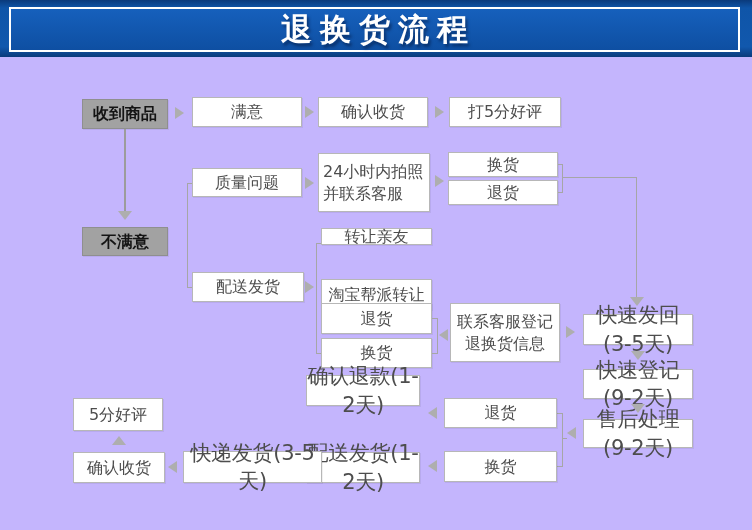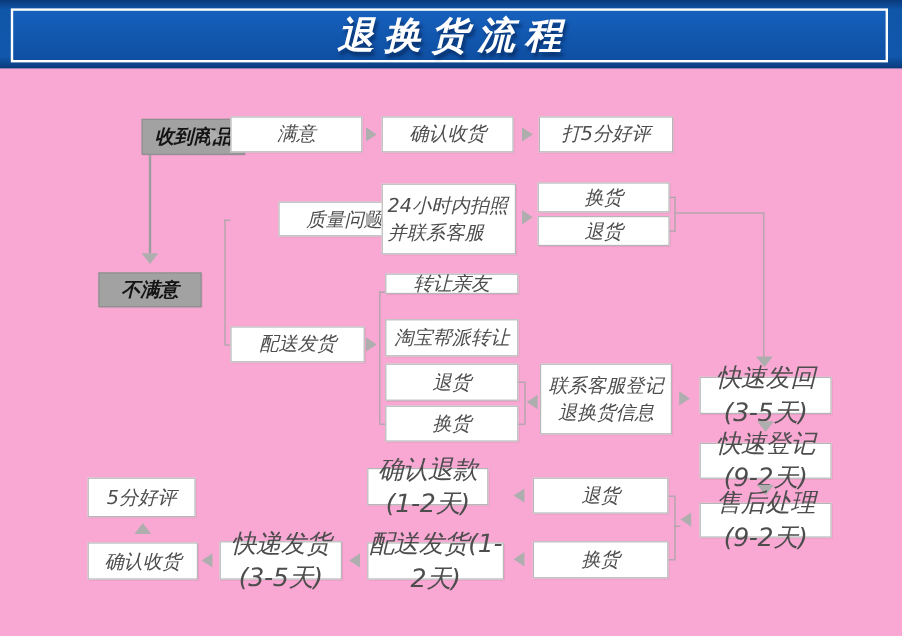--- a/index.html
+++ b/index.html
@@ -1,17 +1,17 @@
 <!DOCTYPE html>
 <html><head>
 <meta charset="utf-8">
 <style>
   html,body{margin:0;padding:0;background:#fff;}
-  .canvas{position:relative;width:752px;height:530px;background:#f9a8d4;overflow:hidden;
-          font-family:"DejaVu Sans",sans-serif;font-style:italic;}
+  .canvas{position:relative;width:752px;height:530px;background:#c4b5fd;overflow:hidden;
+          font-family:"DejaVu Sans",sans-serif;}
   
   .header{position:absolute;left:0;top:0;width:752px;height:57px;
           background:linear-gradient(180deg,#0a3a7b 0%,#0f55a8 14%,#1158ad 82%,#0a3a7b 100%);}
   .header-inner{position:absolute;left:9px;top:7px;right:12px;bottom:5px;
           border:2px solid #ffffff;background:linear-gradient(180deg,#1660bc,#0e4fa2);
           display:flex;align-items:center;justify-content:center;}
   .header-title{color:#ffffff;font-size:31px;font-weight:bold;letter-spacing:8px;text-indent:8px;
           text-shadow:2px 3px 3px rgba(0,15,50,0.5);white-space:nowrap;}
   
   .node{position:absolute;box-sizing:border-box;background:#ffffff;border:1px solid #b7b7b7;
@@ -35,21 +35,21 @@
 <body>
 
 <div class="canvas">
 
   <div class="header">
     <div class="header-inner">
       <div class="header-title">退换货流程</div>
     </div>
   </div>
 
-  <div class="node gray" style="left:82px;top:99px;width:86px;height:30px;margin-left:36px;">
+  <div class="node gray" style="left:82px;top:99px;width:86px;height:30px;">
       <span>收到商品</span>
     </div>
   <div class="arr r" style="left:175px;top:107px;"></div>
   <div class="node" style="left:192px;top:97px;width:110px;height:30px;">
       <span>满意</span>
     </div>
   <div class="arr r" style="left:305px;top:106px;"></div>
   <div class="node" style="left:318px;top:97px;width:110px;height:30px;">
       <span>确认收货</span>
     </div>
@@ -60,21 +60,21 @@
 
   <div class="ln2" style="left:124px;top:129px;width:2px;height:82px;"></div>
   <div class="arr d" style="left:118px;top:211px;"></div>
   <div class="node gray" style="left:82px;top:227px;width:86px;height:29px;">
       <span>不满意</span>
     </div>
 
   <div class="ln" style="left:187px;top:183px;width:1px;height:104px;"></div>
   <div class="ln" style="left:187px;top:183px;width:5px;height:1px;"></div>
   <div class="ln" style="left:187px;top:287px;width:5px;height:1px;"></div>
-  <div class="node" style="left:192px;top:168px;width:110px;height:29px;margin-left:40px;">
+  <div class="node" style="left:192px;top:168px;width:110px;height:29px;">
       <span>质量问题</span>
     </div>
   <div class="arr r" style="left:305px;top:177px;"></div>
   <div class="node left" style="left:318px;top:153px;width:112px;height:59px;">
       <span>24小时内拍照
 并联系客服</span>
     </div>
   <div class="arr r" style="left:435px;top:175px;"></div>
   <div class="node" style="left:448px;top:152px;width:110px;height:25px;">
       <span>换货</span>
@@ -93,21 +93,21 @@
   <div class="node" style="left:192px;top:272px;width:112px;height:30px;">
       <span>配送发货</span>
     </div>
   <div class="arr r" style="left:305px;top:281px;"></div>
   <div class="ln" style="left:316px;top:243px;width:1px;height:110px;"></div>
   <div class="ln" style="left:316px;top:243px;width:5px;height:1px;"></div>
   <div class="ln" style="left:316px;top:353px;width:5px;height:1px;"></div>
   <div class="node" style="left:321px;top:228px;width:111px;height:17px;">
       <span>转让亲友</span>
     </div>
-  <div class="node" style="left:321px;top:266px;width:111px;height:31px;">
+  <div class="node" style="left:321px;top:279px;width:111px;height:31px;">
       <span>淘宝帮派转让</span>
     </div>
   <div class="node" style="left:321px;top:303px;width:111px;height:31px;">
       <span>退货</span>
     </div>
   <div class="node" style="left:321px;top:338px;width:111px;height:30px;">
       <span>换货</span>
     </div>
 
   <div class="ln" style="left:432px;top:318px;width:5px;height:1px;"></div>
@@ -135,33 +135,33 @@
 
   <div class="ln" style="left:557px;top:413px;width:5px;height:1px;"></div>
   <div class="ln" style="left:557px;top:466px;width:5px;height:1px;"></div>
   <div class="ln" style="left:562px;top:413px;width:1px;height:54px;"></div>
   <div class="ln" style="left:562px;top:438px;width:5px;height:1px;"></div>
 
   <div class="node" style="left:444px;top:398px;width:113px;height:30px;">
       <span>退货</span>
     </div>
   <div class="arr l" style="left:428px;top:407px;"></div>
-  <div class="node small" style="left:306px;top:390px;width:101px;height:31px;">
+  <div class="node small" style="left:306px;top:375px;width:114px;height:31px;">
       <span>确认退款(1-2天)</span>
     </div>
 
   <div class="node" style="left:444px;top:451px;width:113px;height:31px;">
       <span>换货</span>
     </div>
   <div class="arr l" style="left:428px;top:460px;"></div>
   <div class="node small" style="left:306px;top:452px;width:114px;height:31px;justify-content:center;">
       <span>配送发货(1-2天)</span>
     </div>
   <div class="arr l" style="left:291px;top:461px;"></div>
-  <div class="node small" style="left:183px;top:451px;width:102px;height:32px;">
+  <div class="node small" style="left:183px;top:451px;width:139px;height:32px;">
       <span>快递发货(3-5天)</span>
     </div>
   <div class="arr l" style="left:168px;top:461px;"></div>
   <div class="node" style="left:73px;top:452px;width:92px;height:31px;">
       <span>确认收货</span>
     </div>
   <div class="arr u" style="left:112px;top:436px;"></div>
   <div class="node" style="left:73px;top:398px;width:90px;height:33px;">
       <span>5分好评</span>
     </div>

